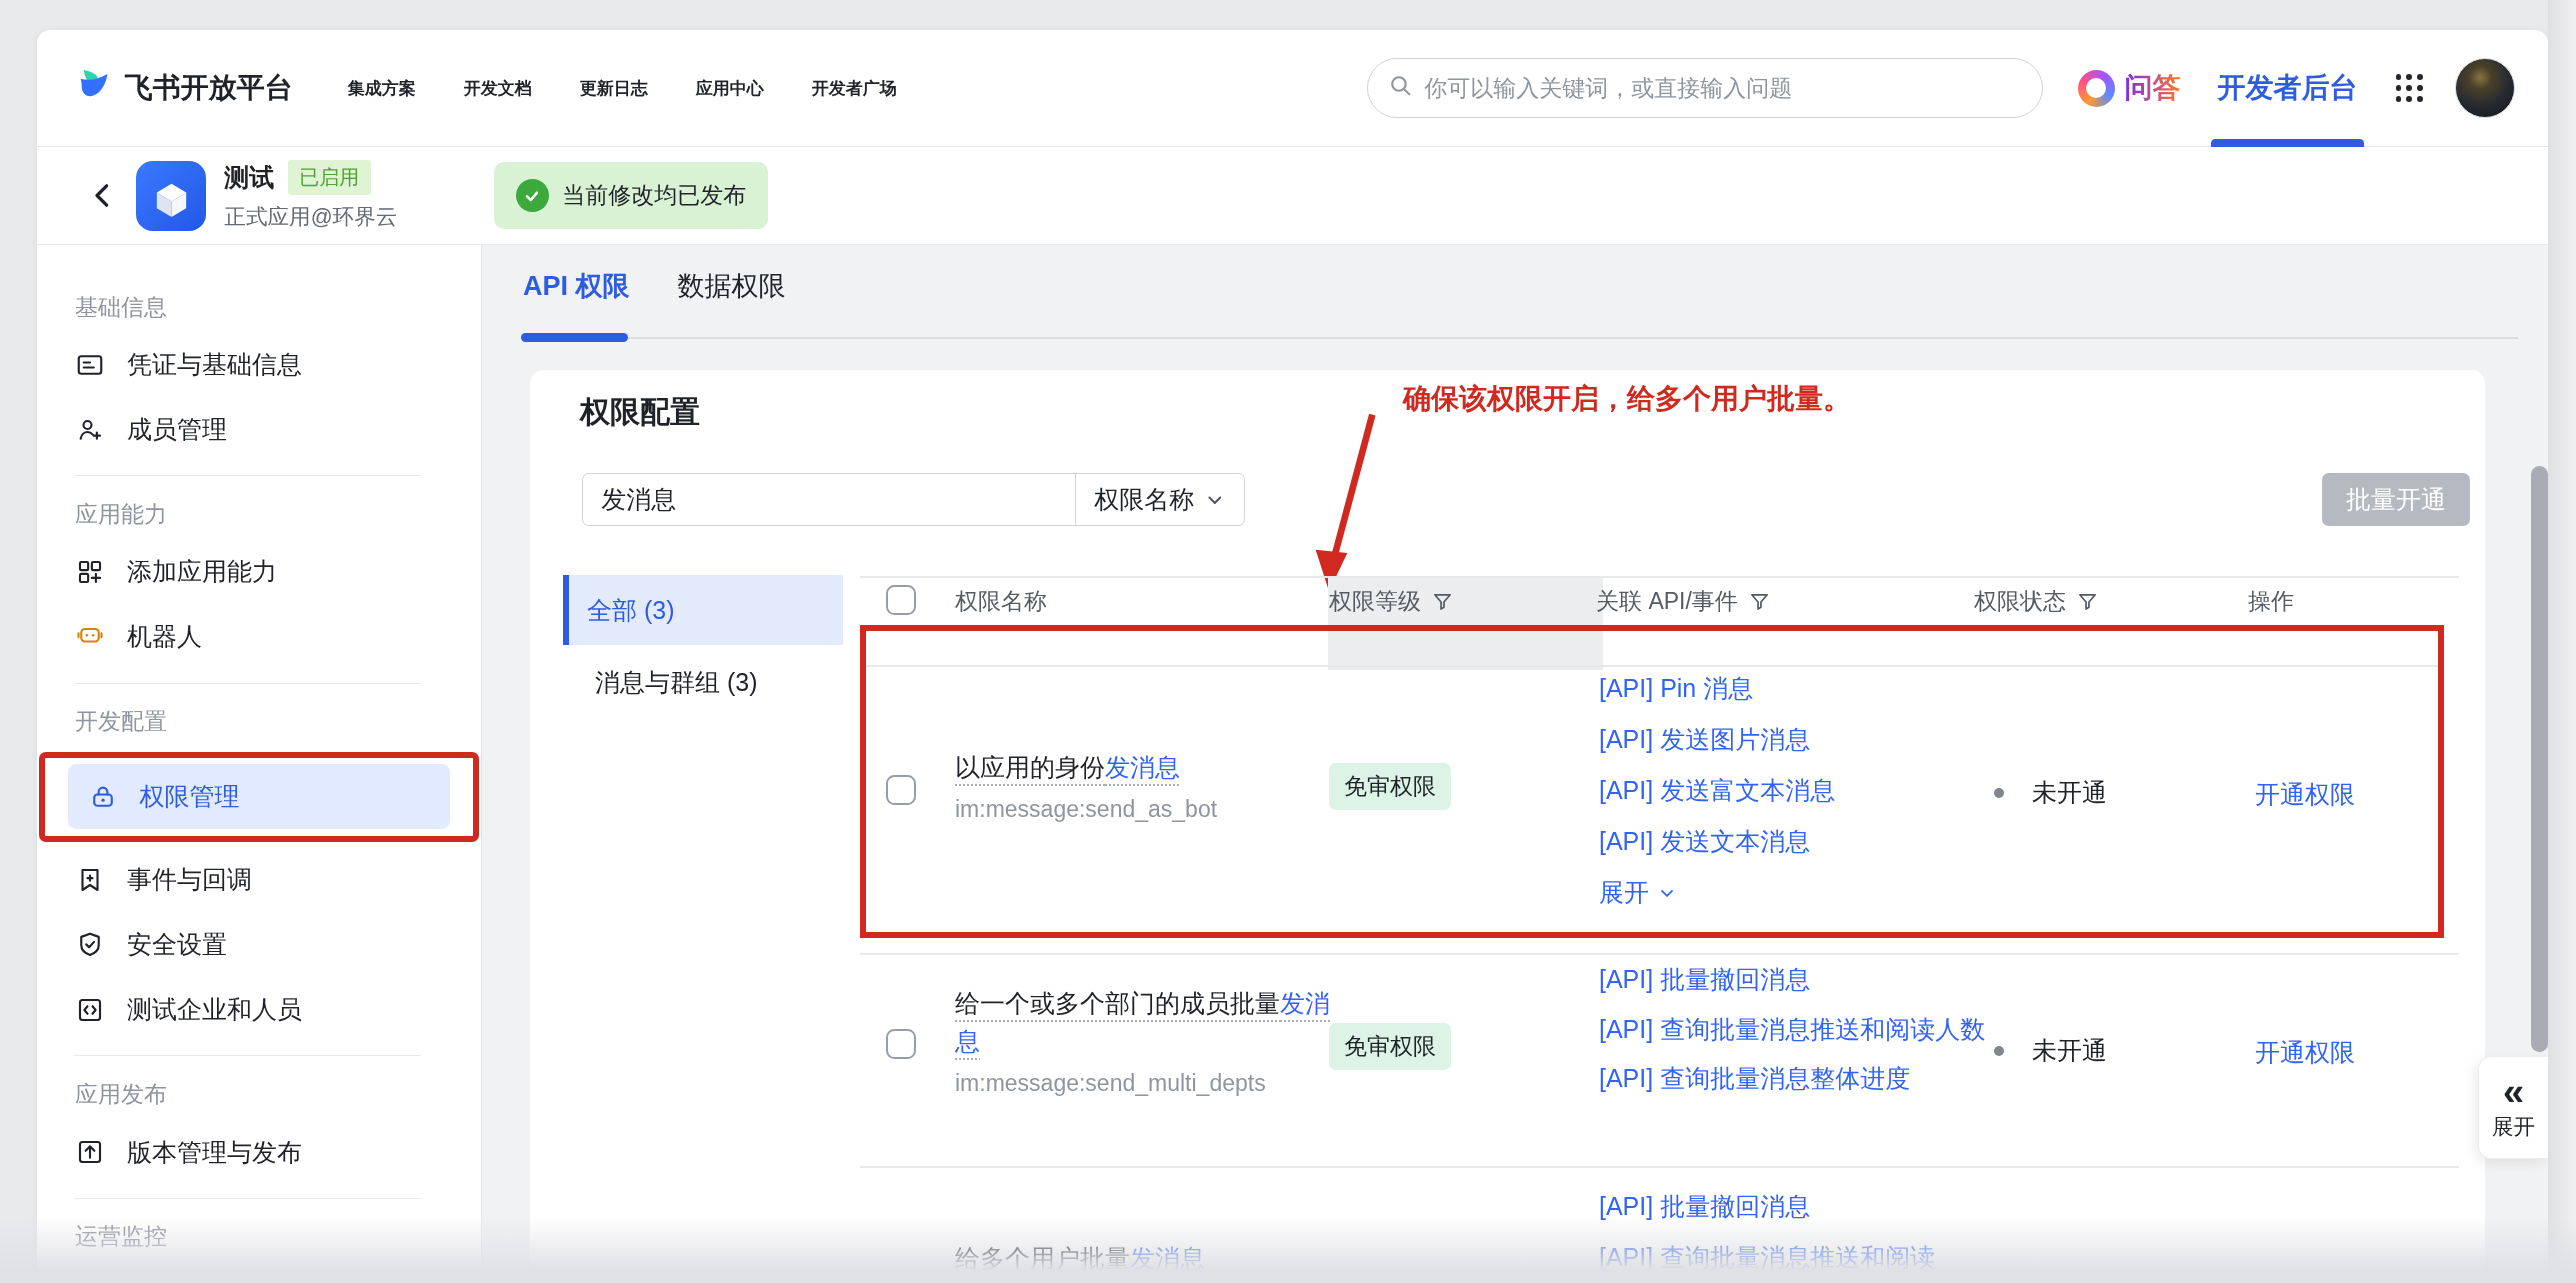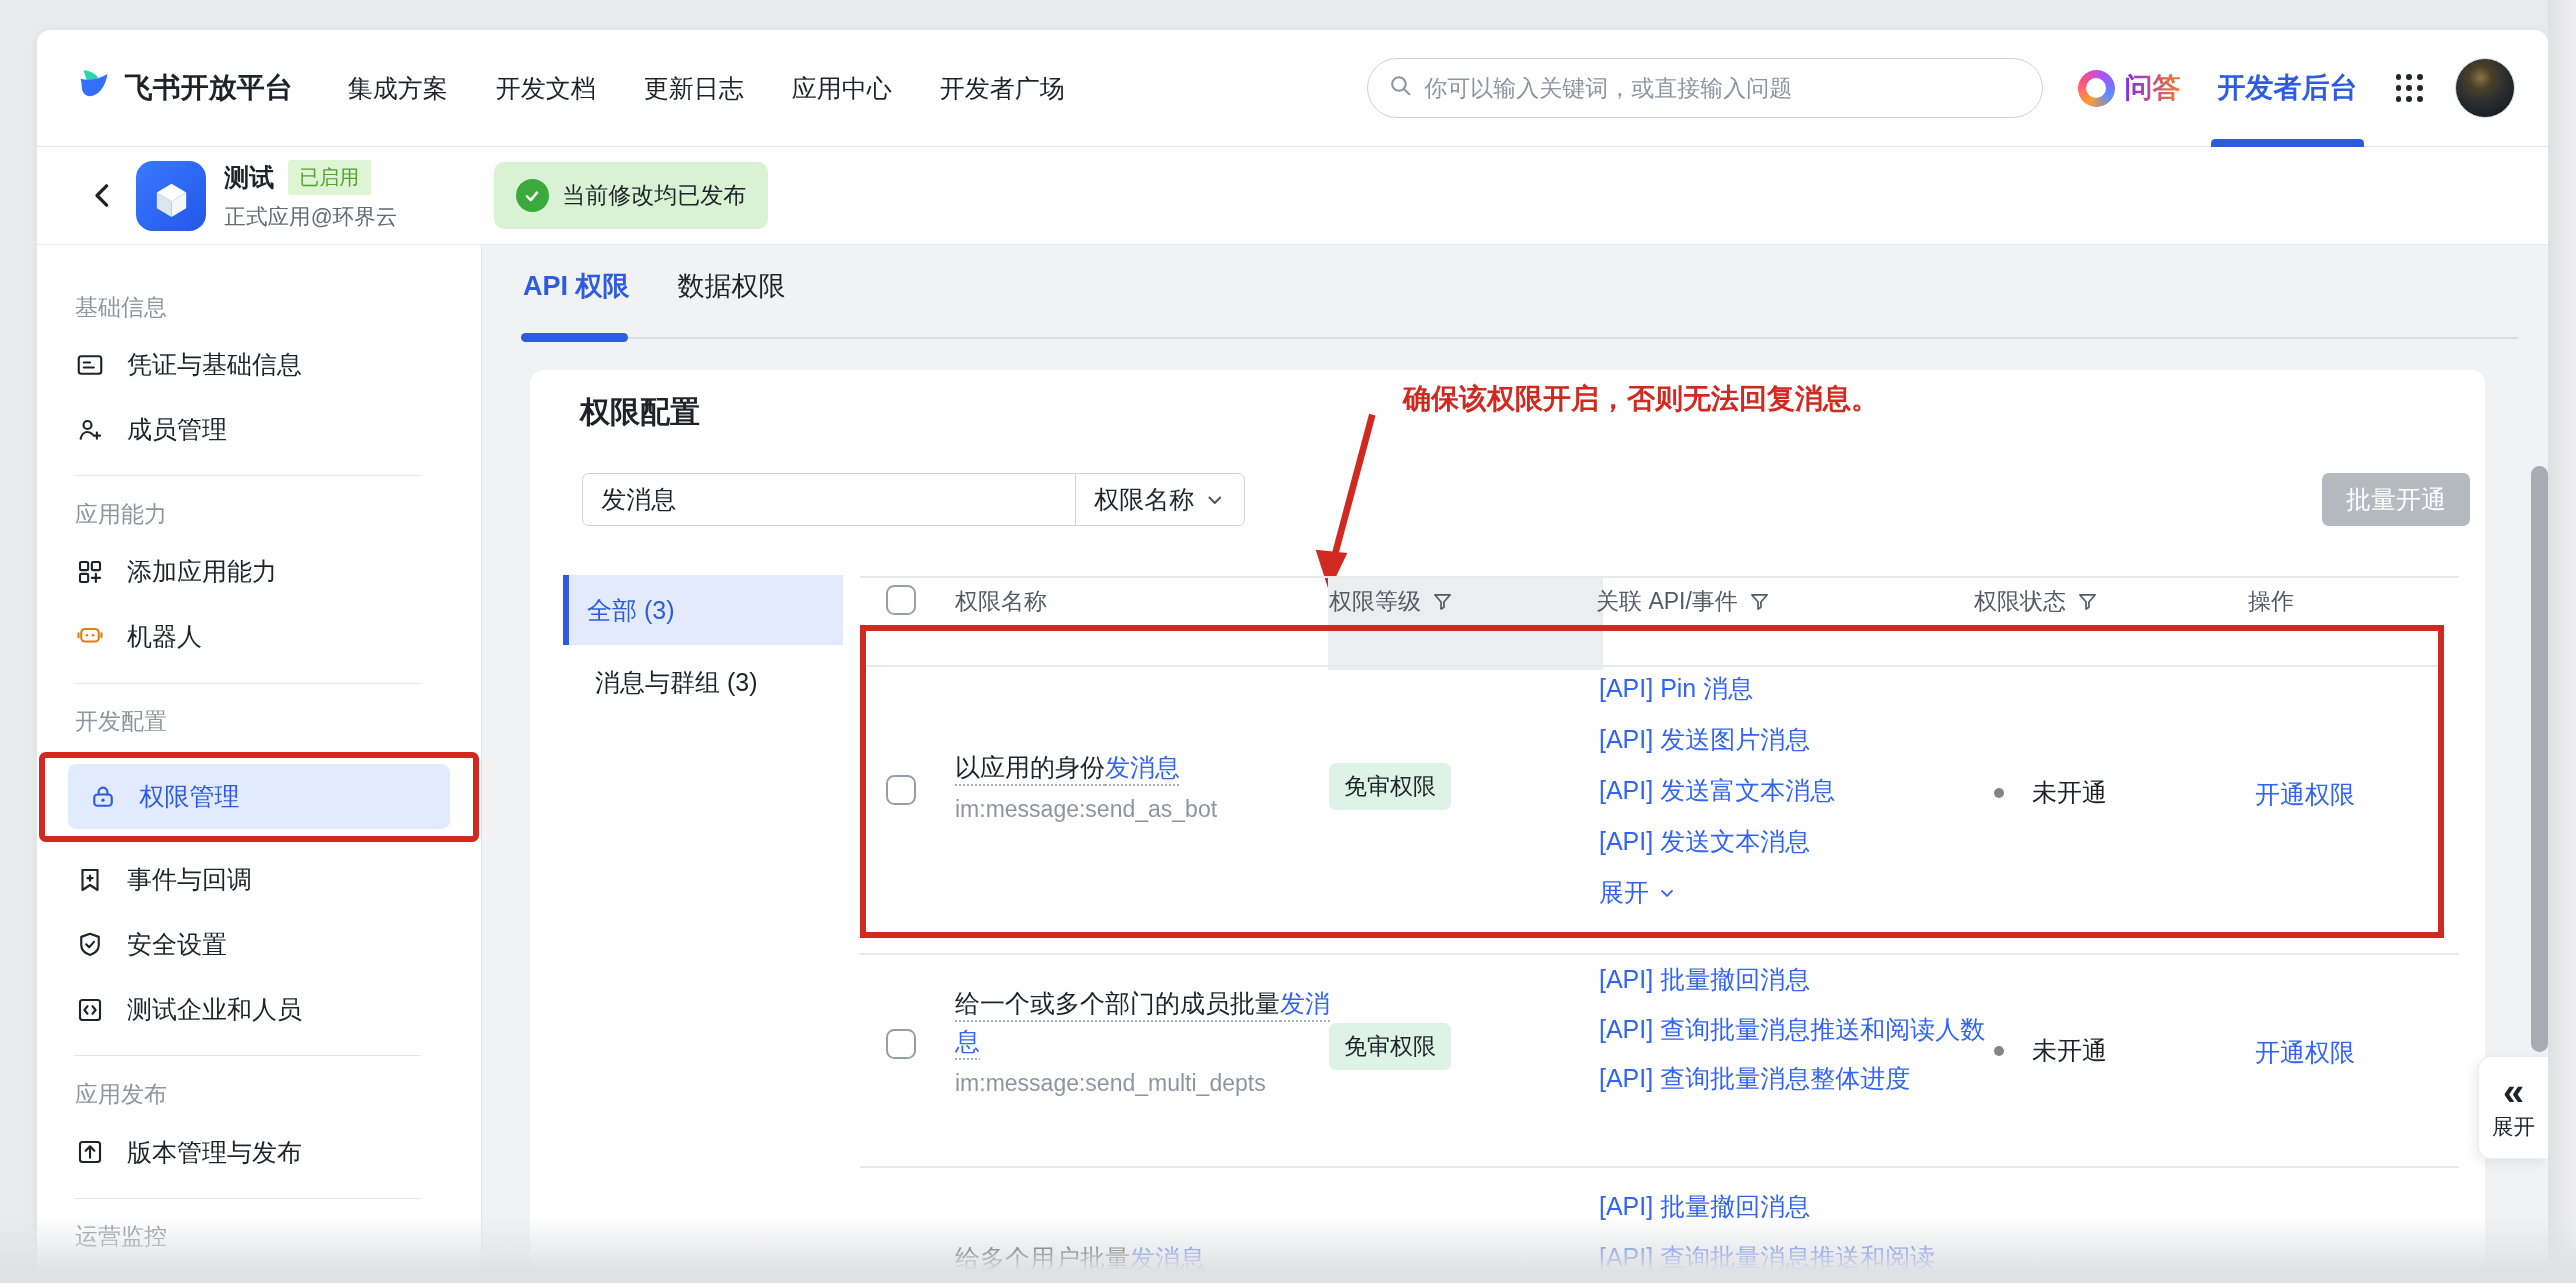--- a/index.html
+++ b/index.html
@@ -7,21 +7,21 @@
   body { font-family:"Liberation Sans","DejaVu Sans",sans-serif; background:#e9eaec; color:#1f2329; font-size:25px; }
   .stage { position:relative; width:2576px; height:1284px; }
   .abs { position:absolute; }
   .window { position:absolute; left:37px; top:30px; width:2511px; height:1254px; border-radius:13.3px 13.3px 0 0; overflow:hidden; background:#f1f2f4; box-shadow:0 1.7px 8.3px rgba(0,0,0,.06); }
 
   
   .topnav { height:117px; background:#fff; border-bottom:0.8px solid #e3e4e6; display:flex; align-items:center; padding:0 33px 0 38px; }
   .logo { display:flex; align-items:center; gap:11.7px; }
   .logo-text { font-size:28px; font-weight:700; }
   .nav-menu { display:flex; gap:48px; margin-left:55px; }
-  .nav-menu span { font-size:25px; font-weight:400; cursor:pointer; }
+  .nav-menu span { font-size:17px; font-weight:700; cursor:pointer; }
   .nav-search { margin-left:auto; width:676px; height:60px; border:1.7px solid #cfd2d6; border-radius:30px; background:#fff; display:flex; align-items:center; gap:11.7px; padding:0 20px; }
   .nav-search input { border:none; outline:none; flex:1; font-size:23px; color:#1f2329; font-family:inherit; background:transparent; }
   .nav-search input::placeholder { color:#8f959e; }
   .qa { display:flex; align-items:center; gap:10px; margin-left:35px; }
   .qa-ring { width:37px; height:37px; border-radius:50%; background:conic-gradient(from 210deg,#ff9a2e,#ff4d88,#a255ff,#5b8cff,#ff9a2e); position:relative; }
   .qa-ring::after { content:""; position:absolute; inset:8.3px; border-radius:50%; background:#fff; }
   .qa-text { font-size:28px; font-weight:700; background:linear-gradient(90deg,#7b2bf0,#ff7a1e); -webkit-background-clip:text; background-clip:text; color:transparent; }
   .console-link { position:relative; height:117px; display:flex; align-items:center; margin-left:37px; color:#2d5ce0; font-size:28px; font-weight:600; }
   .console-link::after { content:""; position:absolute; left:-6.7px; right:-6.7px; bottom:0; height:7.5px; border-radius:4.2px 4.2px 0 0; background:#2d5ce0; }
   .grid-icon { margin-left:38px; display:grid; grid-template-columns:repeat(3,5.8px); grid-template-rows:repeat(3,5.8px); gap:5px; }
@@ -289,21 +289,21 @@
       <div class="main">
         <div class="tabs">
           <span class="tab active">API 权限</span>
           <span class="tab">数据权限</span>
         </div>
         <div class="tab-hairline"></div>
         <div class="tab-underline"></div>
 
         <div class="card">
           <div class="abs card-title">权限配置</div>
-          <div class="abs annotation">确保该权限开启，否则无法回复消息。</div>
+          <div class="abs annotation">确保该权限开启，给多个用户批量。</div>
           <svg class="abs" style="left:779px; top:33px;" width="100" height="200" viewBox="0 0 120 240">
             <line x1="76" y1="14" x2="30" y2="186" stroke="#d02a20" stroke-width="8"></line>
             <polygon points="24,226 8,176 46,180" fill="#d02a20"></polygon>
           </svg>
 
           <input class="abs search-input" type="text" value="发消息" style="">
           <div class="abs search-select">
             <span>权限名称</span>
             <svg width="21.6" height="21.6" viewBox="0 0 24 24" fill="none" stroke="#51565d" stroke-width="2.2" stroke-linecap="round" stroke-linejoin="round">
                 <polyline points="6 9.5 12 15.5 18 9.5"></polyline>

